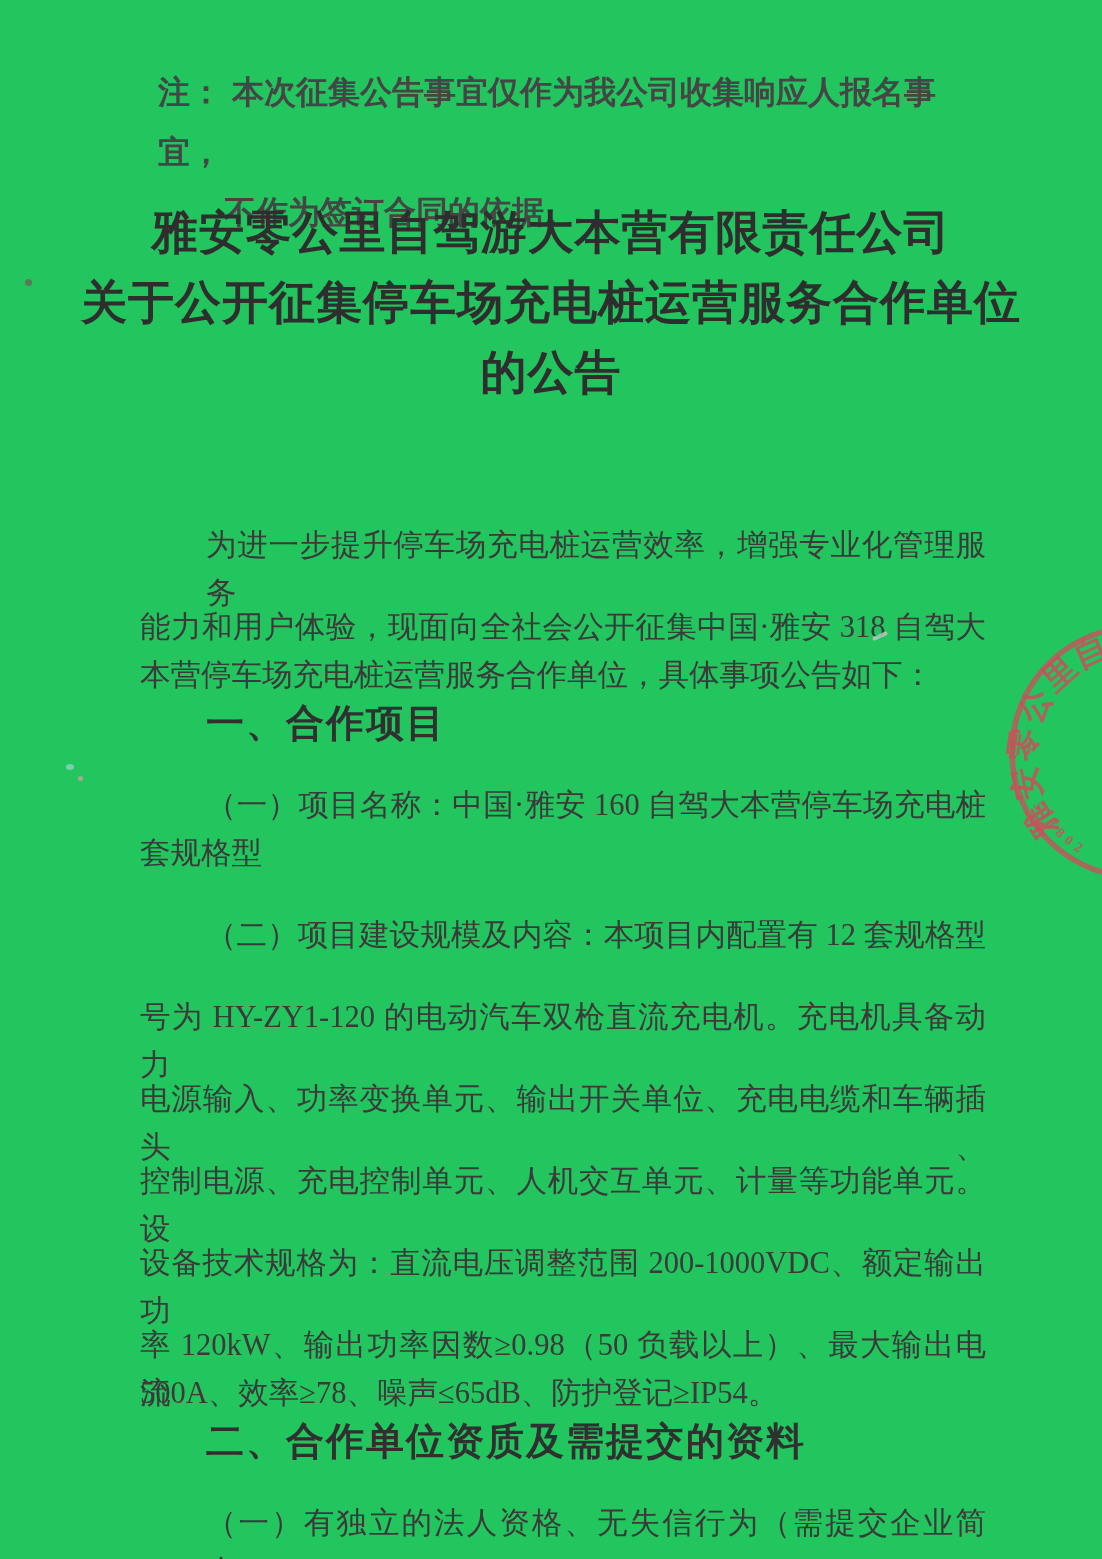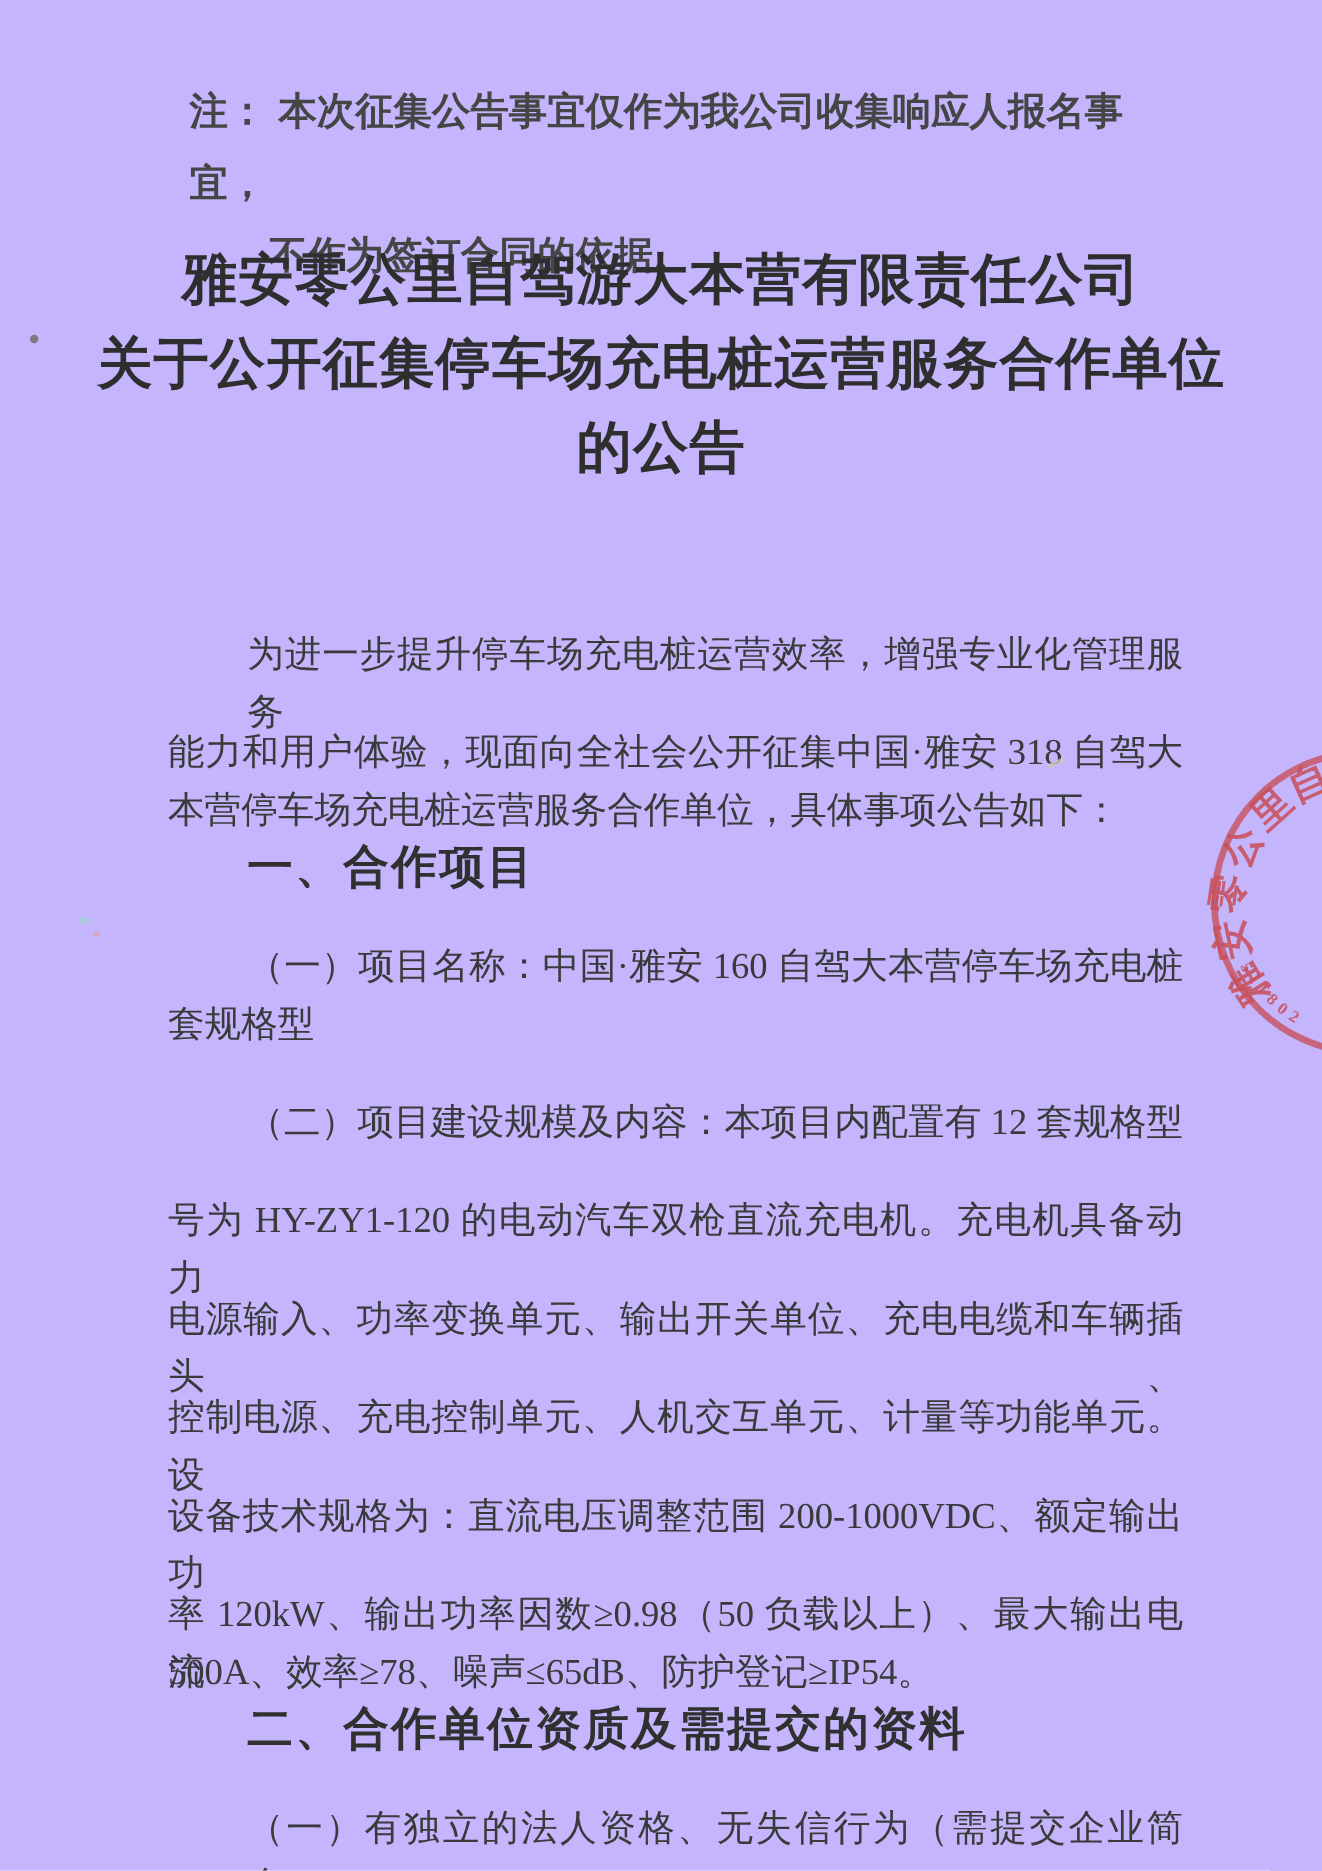--- a/index.html
+++ b/index.html
@@ -1,19 +1,19 @@
 <!DOCTYPE html>
 <html><head>
 <meta charset="utf-8">
 <style>
   html,body { margin:0; padding:0; }
   .page {
     position:relative;
     width:1102px; height:1559px;
-    background:#c4b5fd;
+    background:#22c55e;
     overflow:hidden;
     font-family:"Liberation Serif", serif;
     color:#3a3a3a;
   }
   
   .note {
     position:absolute; left:158px; top:62px; width:800px;
     font-size:32px; line-height:60px; font-weight:700; color:#454545;
   }
   .note-label { margin-right:10px; }

